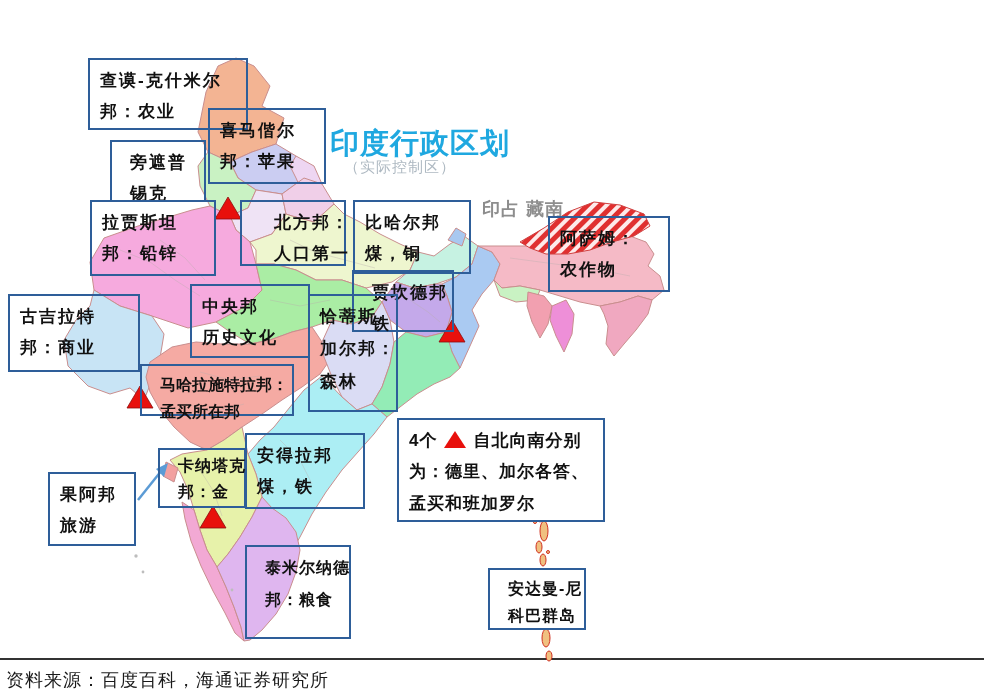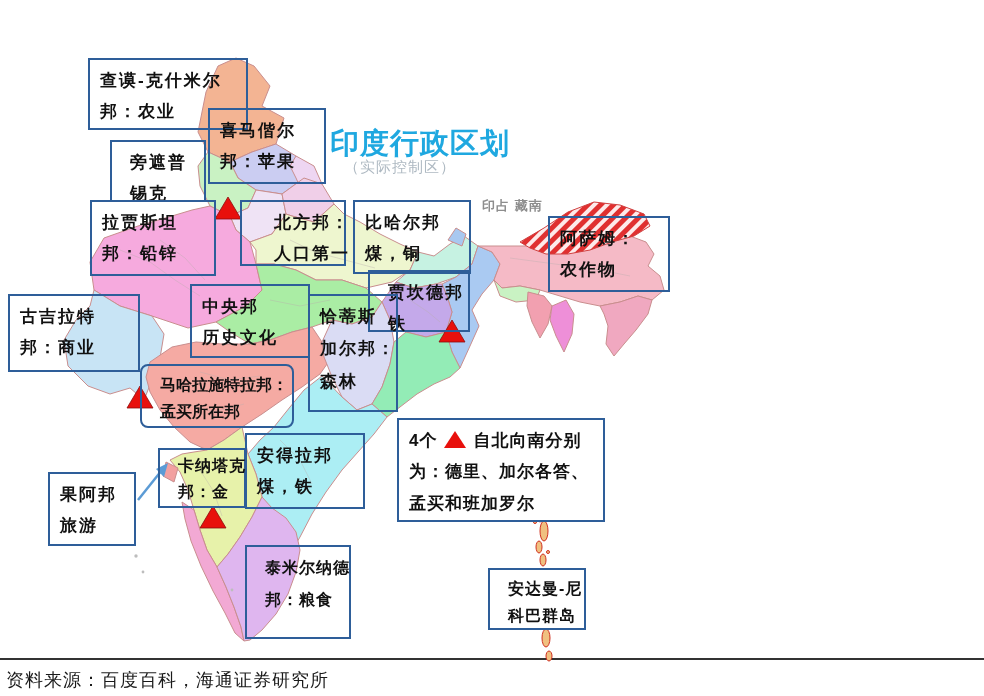--- a/index.html
+++ b/index.html
@@ -11,41 +11,41 @@
   .header .title{position:absolute;left:6px;top:8px;font-size:20px;font-weight:bold;color:#000;letter-spacing:1px;}
   
   .footer{position:absolute;left:0;top:658px;width:984px;border-top:2px solid #333;}
   .footer .source{margin:8px 0 0 6px;font-size:18px;color:#1a1a1a;letter-spacing:1px;}
   
   svg.map{position:absolute;left:0;top:0;z-index:1;}
   
   .map-title{position:absolute;left:330px;top:124px;z-index:2;font-size:29px;font-weight:bold;
              color:#1fa8e0;letter-spacing:1px;}
   .map-subtitle{position:absolute;left:344px;top:158px;z-index:2;font-size:15px;color:#aeb9c2;letter-spacing:1px;}
-  .disputed{position:absolute;left:482px;top:198px;z-index:2;font-size:13px;font-weight:bold;
+  .disputed{position:absolute;left:482px;top:198px;z-index:2;font-size:18px;font-weight:bold;
             color:#8d8d8d;line-height:1.3;letter-spacing:1px;}
   
   .label-box{position:absolute;z-index:3;border:2px solid #2e5e99;box-sizing:border-box;
              background:transparent;color:#111;font-size:17px;font-weight:bold;
              letter-spacing:2px;line-height:1.85;padding:5px 6px 2px 10px;}
   .label-box .line{display:block;white-space:nowrap;}
   .center{text-align:left;padding-left:18px;}
   
   .b-jammu{left:88px;top:58px;width:160px;height:72px;}
   .b-himachal{left:208px;top:108px;width:118px;height:76px;}
   .b-punjab{left:110px;top:140px;width:96px;height:62px;}
   .b-rajasthan{left:90px;top:200px;width:126px;height:76px;}
   .b-uttar{left:240px;top:200px;width:106px;height:66px;padding-left:32px;}
   .b-bihar{left:353px;top:200px;width:118px;height:74px;}
   .b-assam{left:548px;top:216px;width:122px;height:76px;}
-  .b-jharkhand{left:368px;top:270px;width:102px;height:62px;}
+  .b-jharkhand{left:352px;top:270px;width:102px;height:62px;}
   .b-madhya{left:190px;top:284px;width:120px;height:74px;}
   .b-chhattisgarh{left:308px;top:294px;width:90px;height:118px;line-height:1.9;}
   .b-gujarat{left:8px;top:294px;width:132px;height:78px;}
-  .b-maharashtra{left:140px;top:364px;width:154px;height:64px;font-size:16px;letter-spacing:0;line-height:1.7;border-radius:8px;}
+  .b-maharashtra{left:140px;top:364px;width:154px;height:52px;font-size:16px;letter-spacing:0;line-height:1.7;}
   .b-goa{left:48px;top:472px;width:88px;height:74px;}
   .b-karnataka{left:158px;top:448px;width:88px;height:60px;font-size:16px;letter-spacing:1px;line-height:1.6;padding-top:3px;}
   .b-andhra{left:245px;top:433px;width:120px;height:76px;}
   .b-tamil{left:245px;top:545px;width:106px;height:94px;font-size:16px;letter-spacing:1px;line-height:2.0;}
   .b-andaman{left:488px;top:568px;width:98px;height:62px;font-size:16px;letter-spacing:1px;line-height:1.7;background:#fff;}
   .b-legend{left:397px;top:418px;width:208px;height:104px;font-size:17px;letter-spacing:1px;line-height:1.85;background:#fff;}
   .tri-inline{display:inline-block;width:0;height:0;border-left:11px solid transparent;
               border-right:11px solid transparent;border-bottom:17px solid #e8100c;
               vertical-align:-2px;margin:0 7px;}
 </style>

